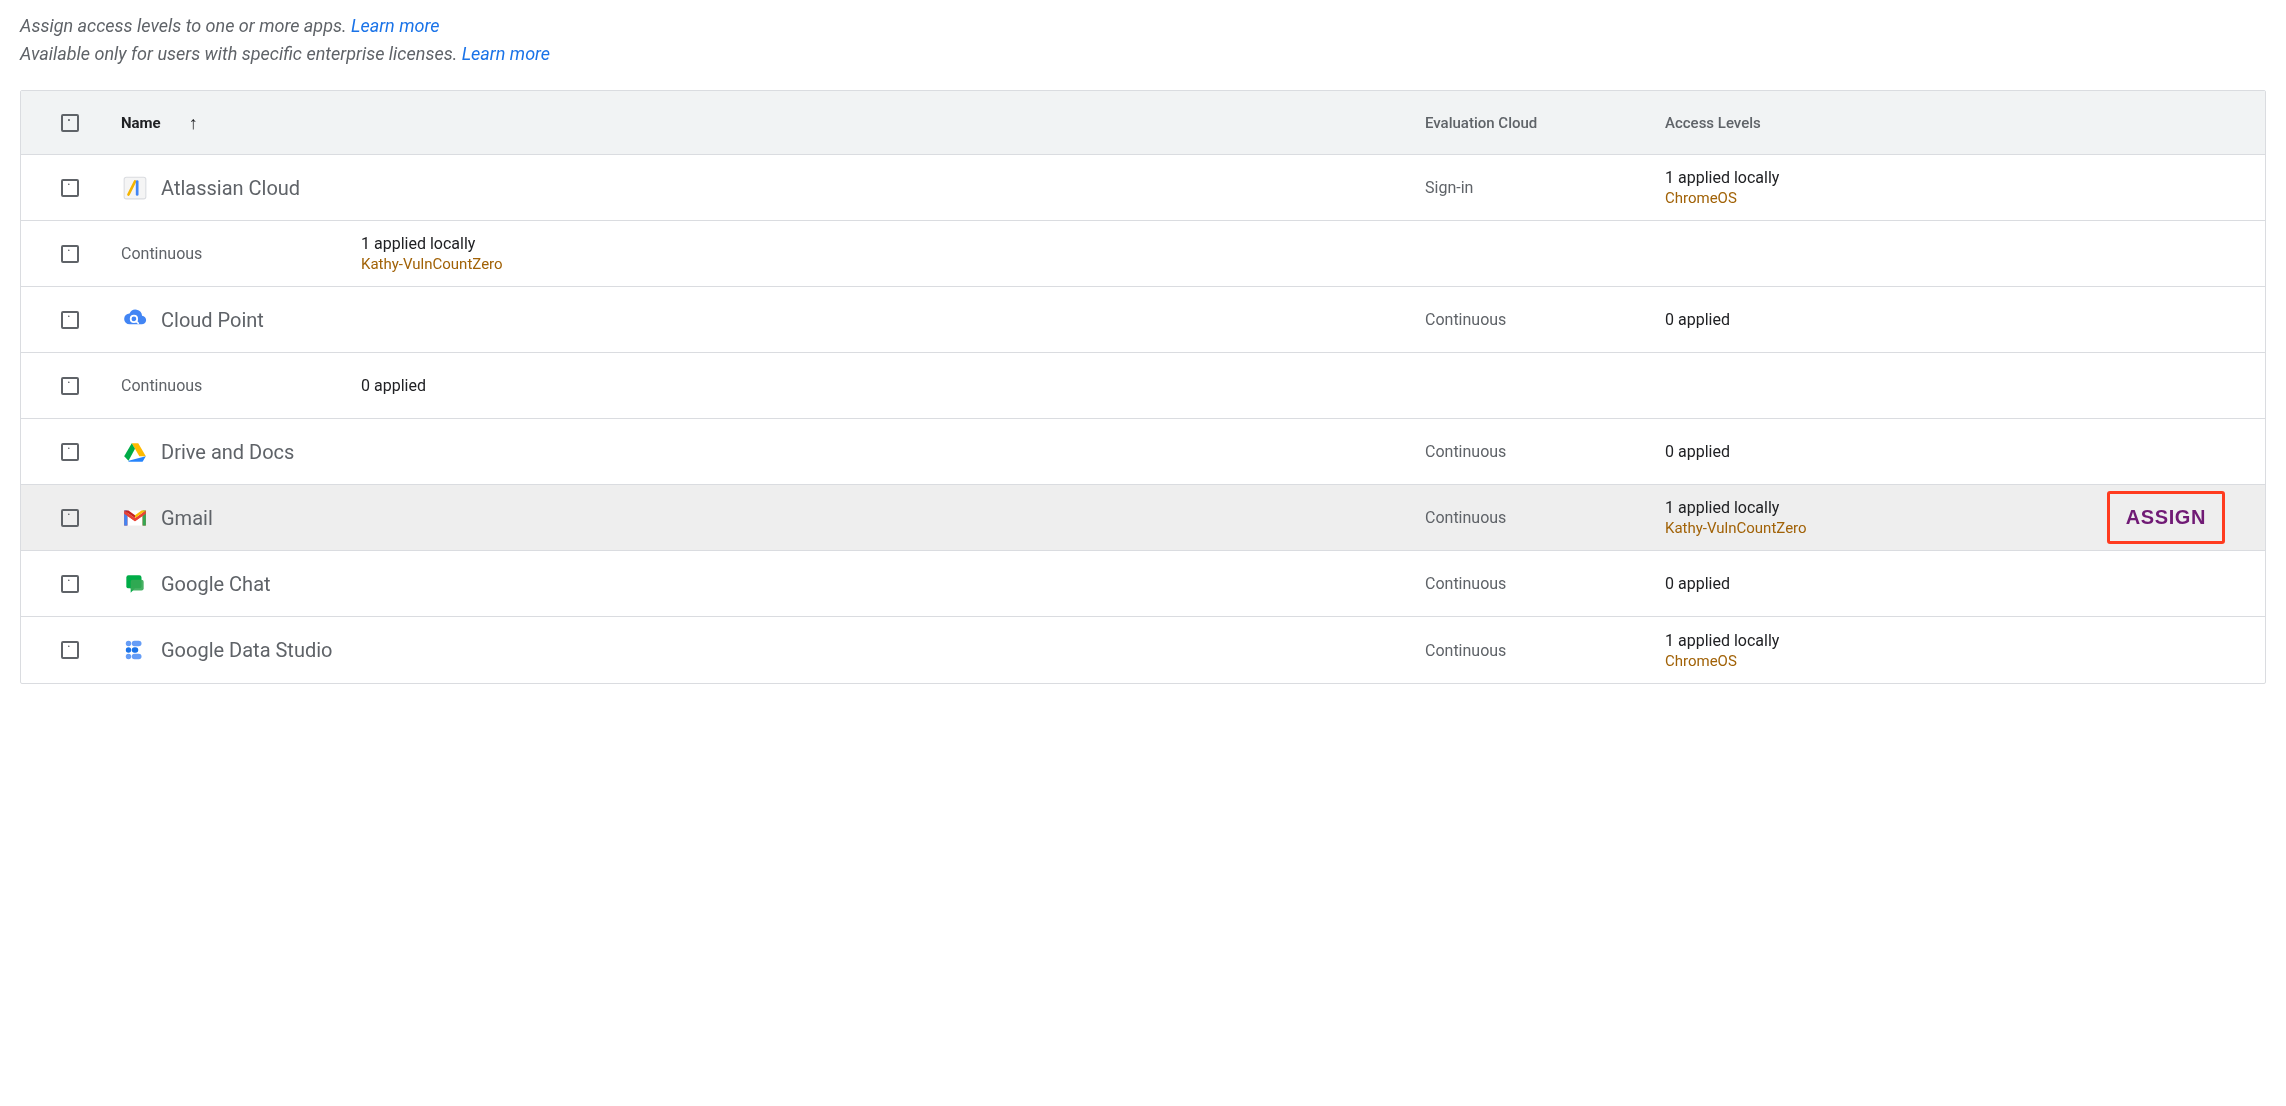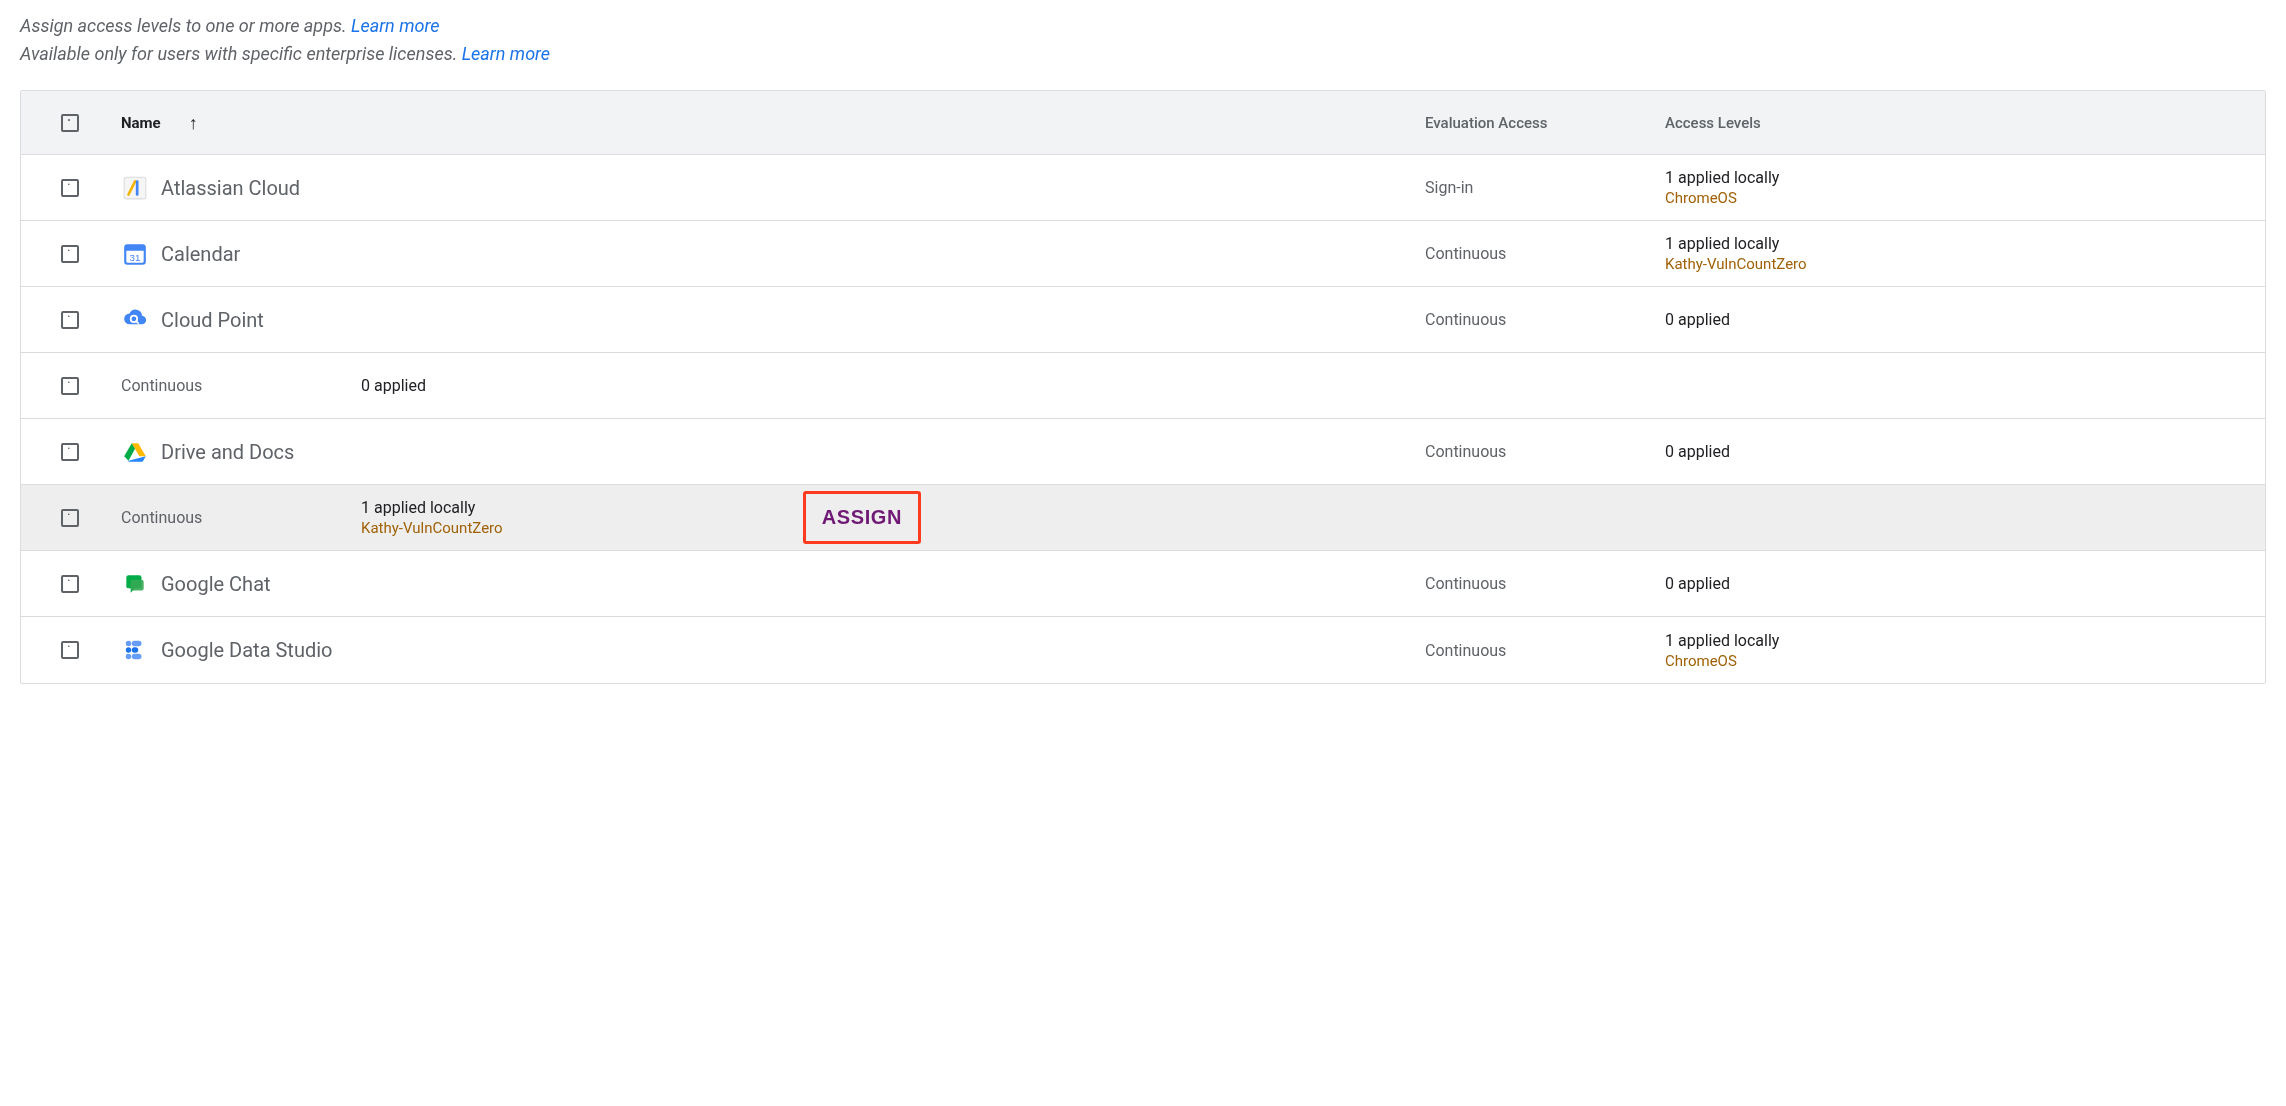--- a/index.html
+++ b/index.html
@@ -115,21 +115,21 @@
   <div class="card">
 
     <div class="thead">
       <div class="col-check">
         <span class="checkbox"></span>
       </div>
       <div class="col-name">
         <span>Name</span>
         <span class="arrow">↑</span>
       </div>
-      <div class="col-eval">Evaluation Access</div>
+      <div class="col-eval">Evaluation Cloud</div>
       <div class="col-access">Access Levels</div>
       <div class="col-act"></div>
     </div>
 
     <div id="rows">
         <div class="row">
     <div class="col-check">
       <span class="checkbox"></span>
     </div>
     <div class="col-name">
@@ -148,30 +148,20 @@
       <div class="access-secondary">ChromeOS</div>
     </div>
     <div class="col-act">
       
     </div>
         </div>
         <div class="row">
     <div class="col-check">
       <span class="checkbox"></span>
     </div>
-    <div class="col-name">
-      <span class="app-icon">
-              <svg viewBox="0 0 24 24" width="26" height="26">
-                <rect x="3" y="4" width="18" height="17" rx="2" fill="#fff" stroke="#4285f4" stroke-width="2"></rect>
-                <rect x="3" y="4" width="18" height="5" fill="#4285f4"></rect>
-                <text x="12" y="18" text-anchor="middle" font-size="9" fill="#4285f4" font-family="Arial">31</text>
-              </svg>
-            </span>
-      <span class="app-name">Calendar</span>
-    </div>
     <div class="col-eval">Continuous</div>
     <div class="col-access">
       <div class="access-primary">1 applied locally</div>
       <div class="access-secondary">Kathy-VulnCountZero</div>
     </div>
     <div class="col-act">
       
     </div>
         </div>
         <div class="row">
@@ -229,20 +219,35 @@
       <div class="access-primary">0 applied</div>
 
     </div>
     <div class="col-act">
       
     </div>
         </div>
         <div class="row hovered">
     <div class="col-check">
       <span class="checkbox"></span>
+    </div>
+    <div class="col-name">
+      <span class="app-icon">
+              <svg viewBox="0 0 24 24" width="26" height="26">
+                <rect x="2" y="5" width="20" height="14" rx="2" fill="#fff"></rect>
+                <path d="M2 6v13h3V10l7 5 7-5v9h3V6l-10 7z" fill="#ea4335"></path>
+                <path d="M2 6l10 7 10-7" fill="none" stroke="#ea4335" stroke-width="0"></path>
+                <rect x="2" y="5" width="3" height="14" fill="#4285f4"></rect>
+                <rect x="19" y="5" width="3" height="14" fill="#34a853"></rect>
+                <polygon points="2,5 12,12 22,5 22,8 12,15 2,8" fill="#ea4335"></polygon>
+                <polygon points="2,5 6,5 12,9.5 12,12" fill="#c5221f"></polygon>
+                <polygon points="22,5 18,5 12,9.5 12,12" fill="#fbbc04"></polygon>
+              </svg>
+            </span>
+      <span class="app-name">Gmail</span>
     </div>
     <div class="col-eval">Continuous</div>
     <div class="col-access">
       <div class="access-primary">1 applied locally</div>
       <div class="access-secondary">Kathy-VulnCountZero</div>
     </div>
     <div class="col-act">
       <span class="assign-highlight"><button class="assign-btn">ASSIGN</button></span>
     </div>
         </div>

